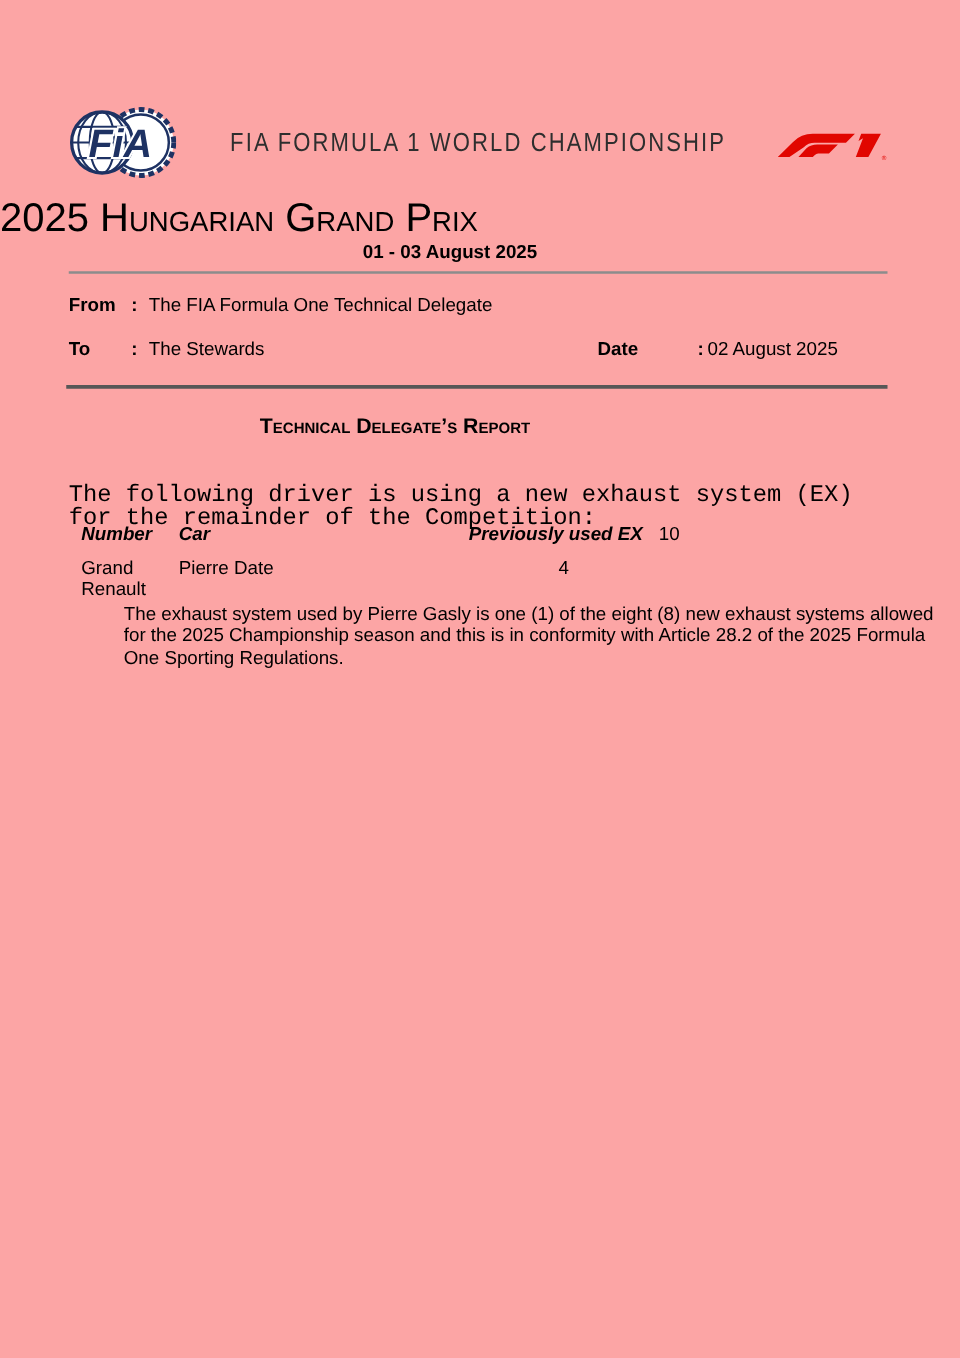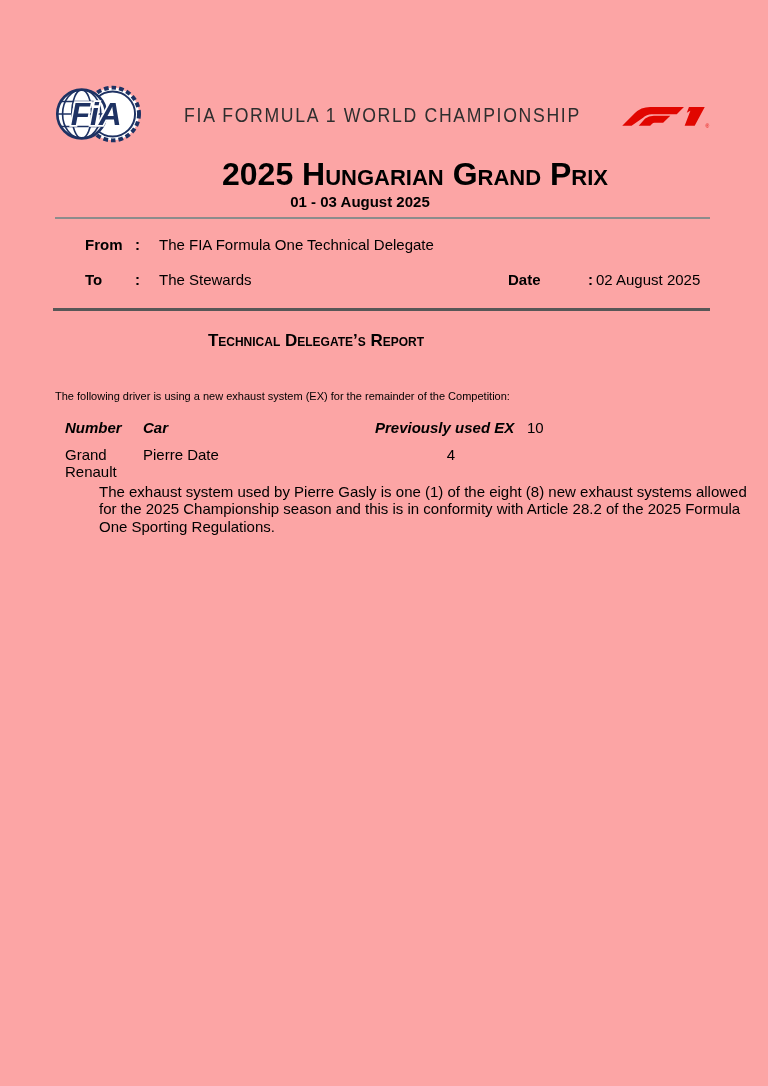--- a/index.html
+++ b/index.html
@@ -13,49 +13,49 @@
   .fia-logo { left:54px; top:81px; }
   .champ-text {
     left:55px; top:103px; width:655px; text-align:center;
     font-size:21px; color:#2e2e2e; letter-spacing:2px; white-space:nowrap;
     transform:scaleX(0.84); transform-origin:center;
   }
   .f1-logo { left:622px; top:97px; }
 
   
   .event-title {
-    left:0; top:156px; width:608px; text-align:right;
-    font-size:32px; font-weight:bold; font-variant:small-caps; letter-spacing:0px;
+    left:0; top:156px; width:608px; text-align:left;
+    font-size:32px; font-weight:normal; font-variant:small-caps; letter-spacing:0px;
   }
   .event-dates {
     left:0; top:193px; width:720px; text-align:center;
     font-size:15px; font-weight:bold;
   }
 
   .rule-1 { left:55px; top:217px; width:655px; height:2px; background:#8c8c8c; }
   .rule-2 { left:53px; top:308px; width:657px; height:3px; background:#575757; }
 
-  .meta-row { left:55px; width:655px; font-size:15px; height:18px;margin-left:30px; }
+  .meta-row { left:55px; width:655px; font-size:15px; height:18px; }
   .meta-row .lbl { position:absolute; left:0; font-weight:bold; }
   .meta-row .colon { position:absolute; left:50px; font-weight:bold; }
-  .meta-row .val { position:absolute; left:74px; }
+  .meta-row .val { position:absolute; left:64px; }
   .row-from { top:236px; }
   .row-to { top:271px; }
   .date-lbl { position:absolute; left:423px; font-weight:bold; }
   .date-group { position:absolute; left:503px; }
   .date-group .dcolon { font-weight:bold; }
   .date-group .dval { margin-left:3px; }
 
   .report-heading {
     left:0; top:331px; width:632px; text-align:center;
     font-size:17px; font-weight:bold; font-variant:small-caps;
   }
 
   .intro {
-    left:55px; top:388px; width:670px; font-size:11px; line-height:17.5px;
+    left:55px; top:388px; width:670px; font-size:19px; line-height:17.5px;font-family:Liberation Mono, monospace;
   }
 
   .ex-table {
     left:65px; top:419px; width:645px;
     display:grid; grid-template-columns:78px 232px 152px 150px;
     grid-auto-rows:27px; font-size:15px;
   }
   .ex-table .th { font-weight:bold; font-style:italic; }
   .ex-table .c4 { text-align:center; }
   .ex-table .th.c4 { text-align:left; }

